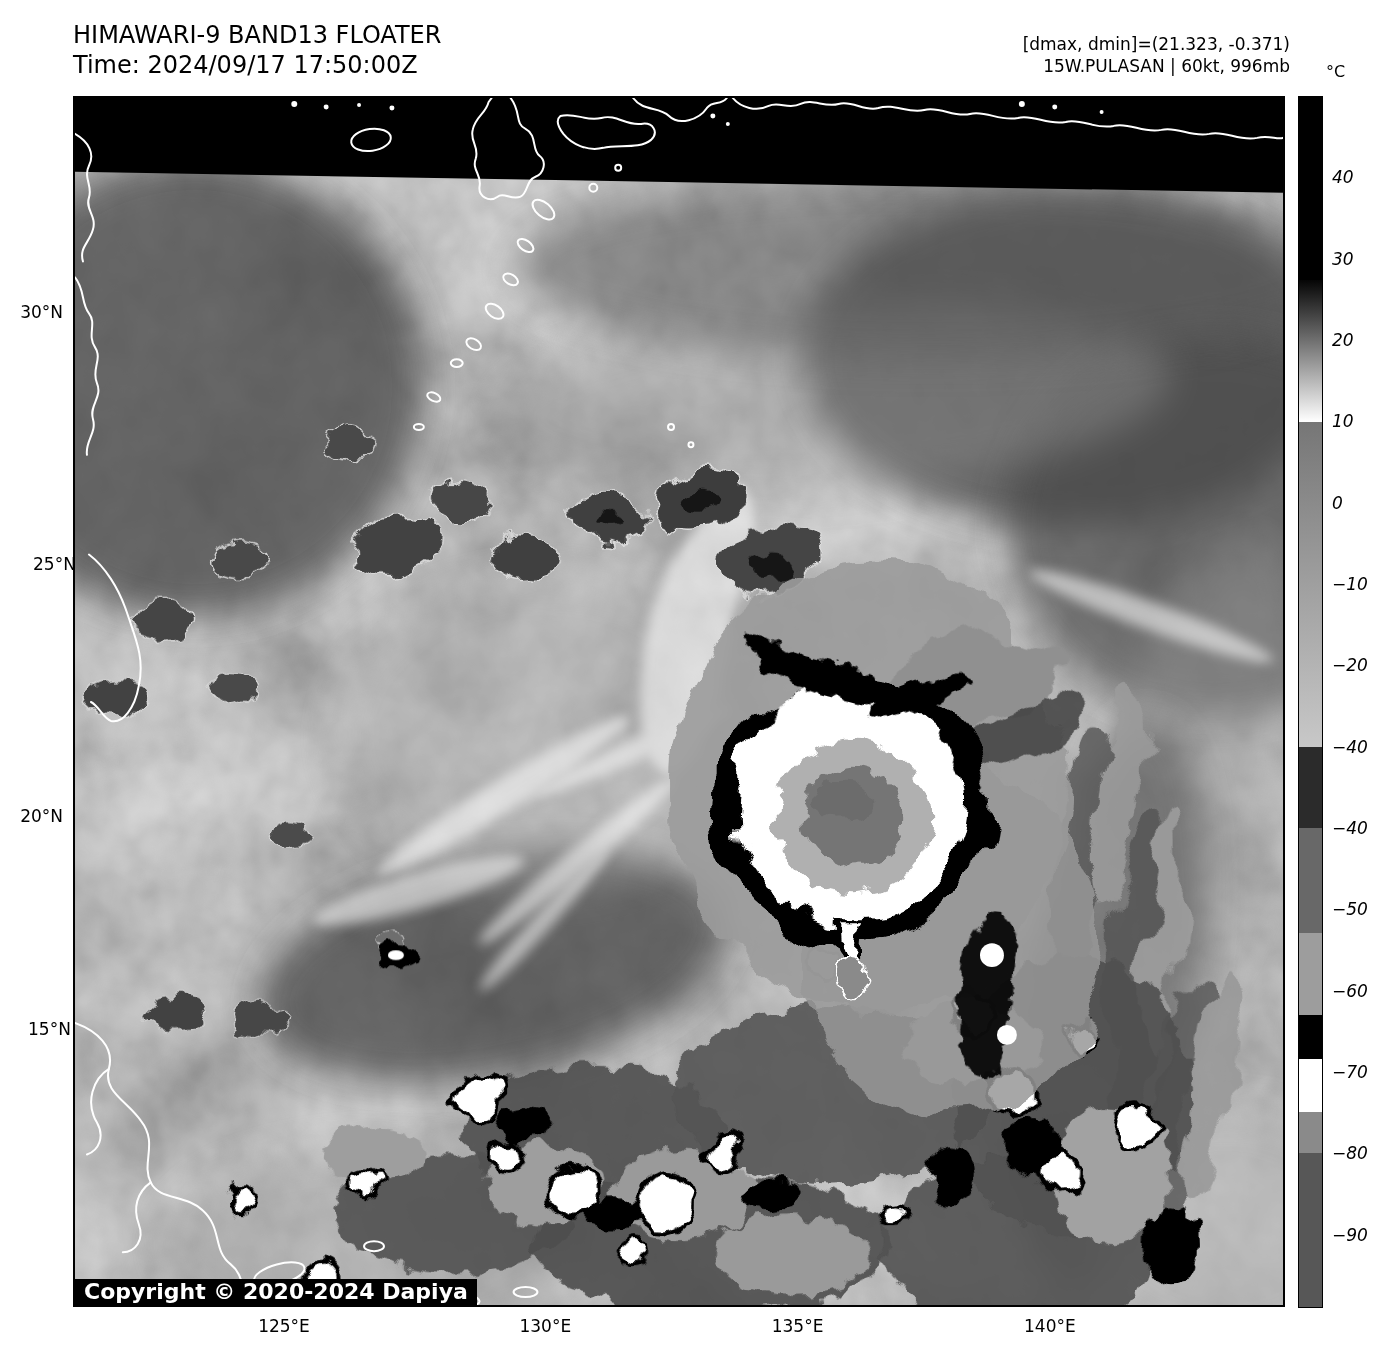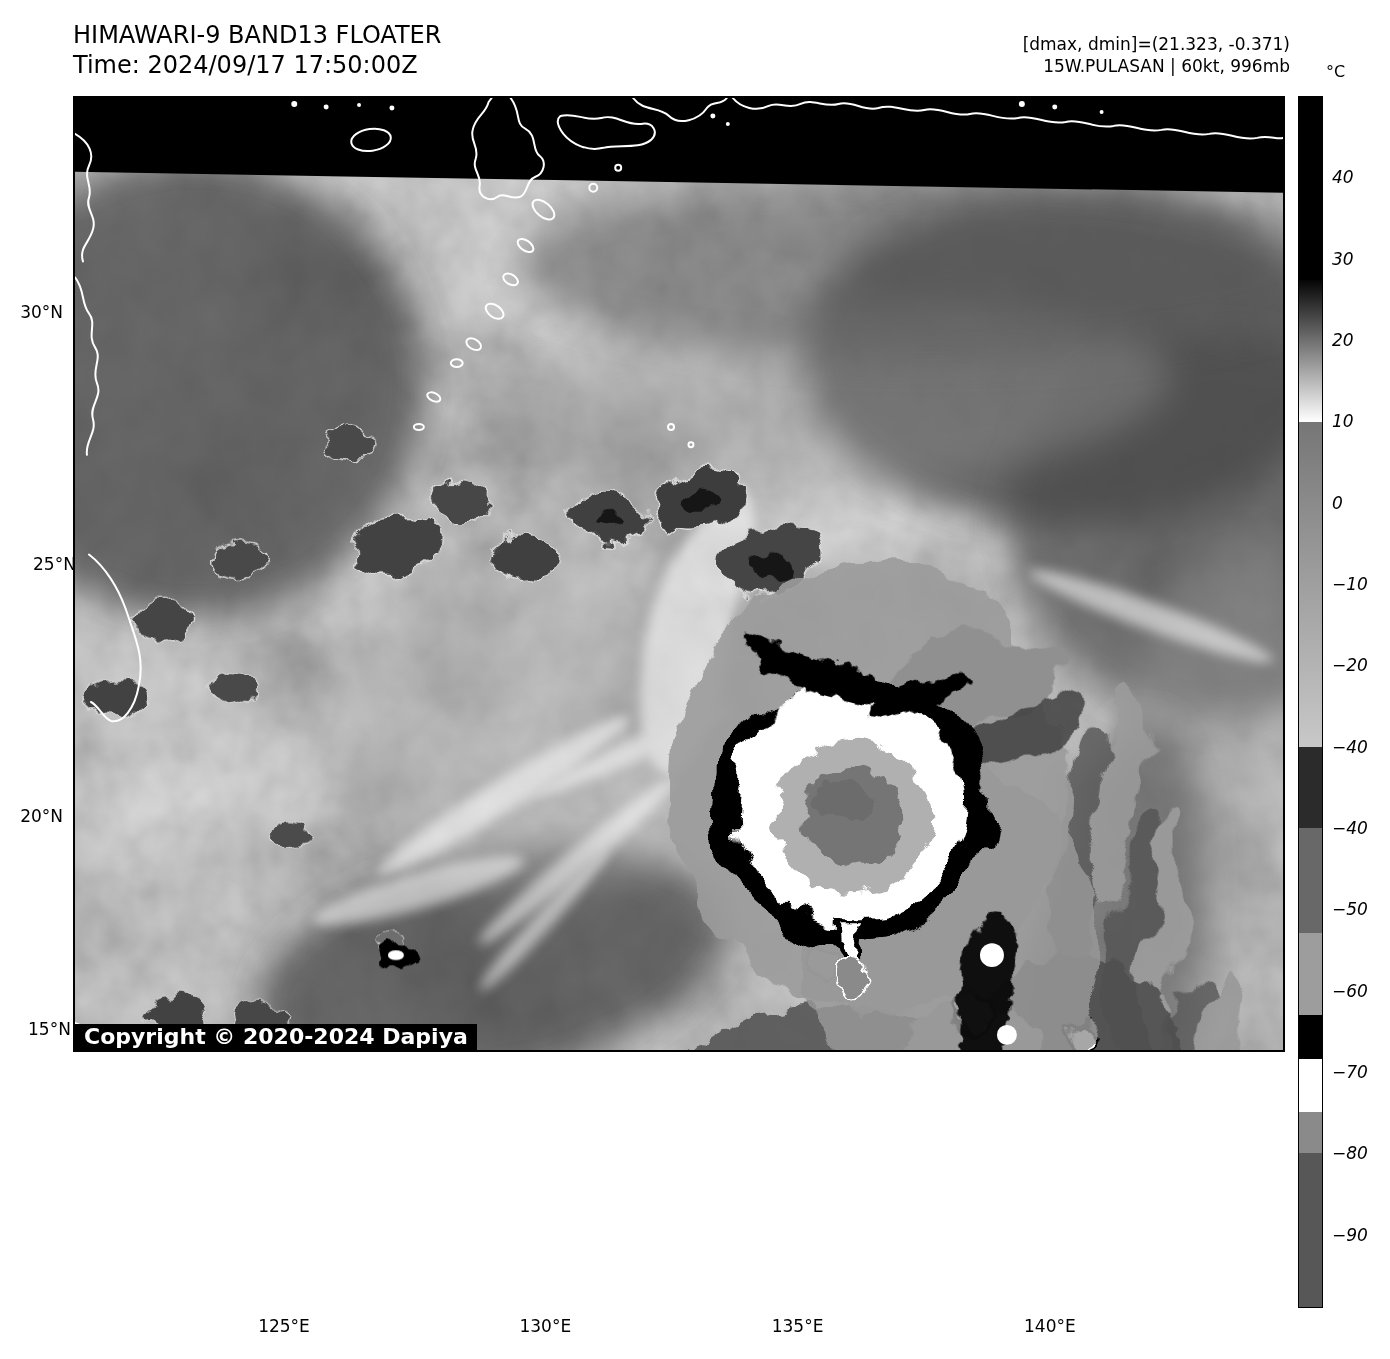--- a/index.html
+++ b/index.html
@@ -9,21 +9,21 @@
     background: #ffffff;
     font-family: "DejaVu Sans", sans-serif;
     color: #000;
     overflow: hidden;
   }
   .abs { position: absolute; }
   #title-block { left: 73px; top: 20px; font-size: 24px; line-height: 30px; white-space: nowrap; }
   #annot-block { right: 100px; top: 33px; font-size: 17px; line-height: 22px; text-align: right; white-space: nowrap; }
   #unit-label { left: 1326px; top: 62px; font-size: 16px; }
   #map-frame {
-    left: 73px; top: 96px; width: 1212px; height: 956px;
+    left: 73px; top: 96px; width: 1212px; height: 1211px;
     border: 2px solid #000; background: #701a75; overflow: hidden;
   }
   #map-frame svg { display: block; width: 1208px; height: 1207px; }
   #copyright-badge {
     position: absolute; left: 0; bottom: 0;
     background: #000; color: #fff; font-weight: bold;
     font-size: 22px; line-height: 26px; height: 26px; padding: 0 9px;
     white-space: nowrap;
   }
   #colorbar {

